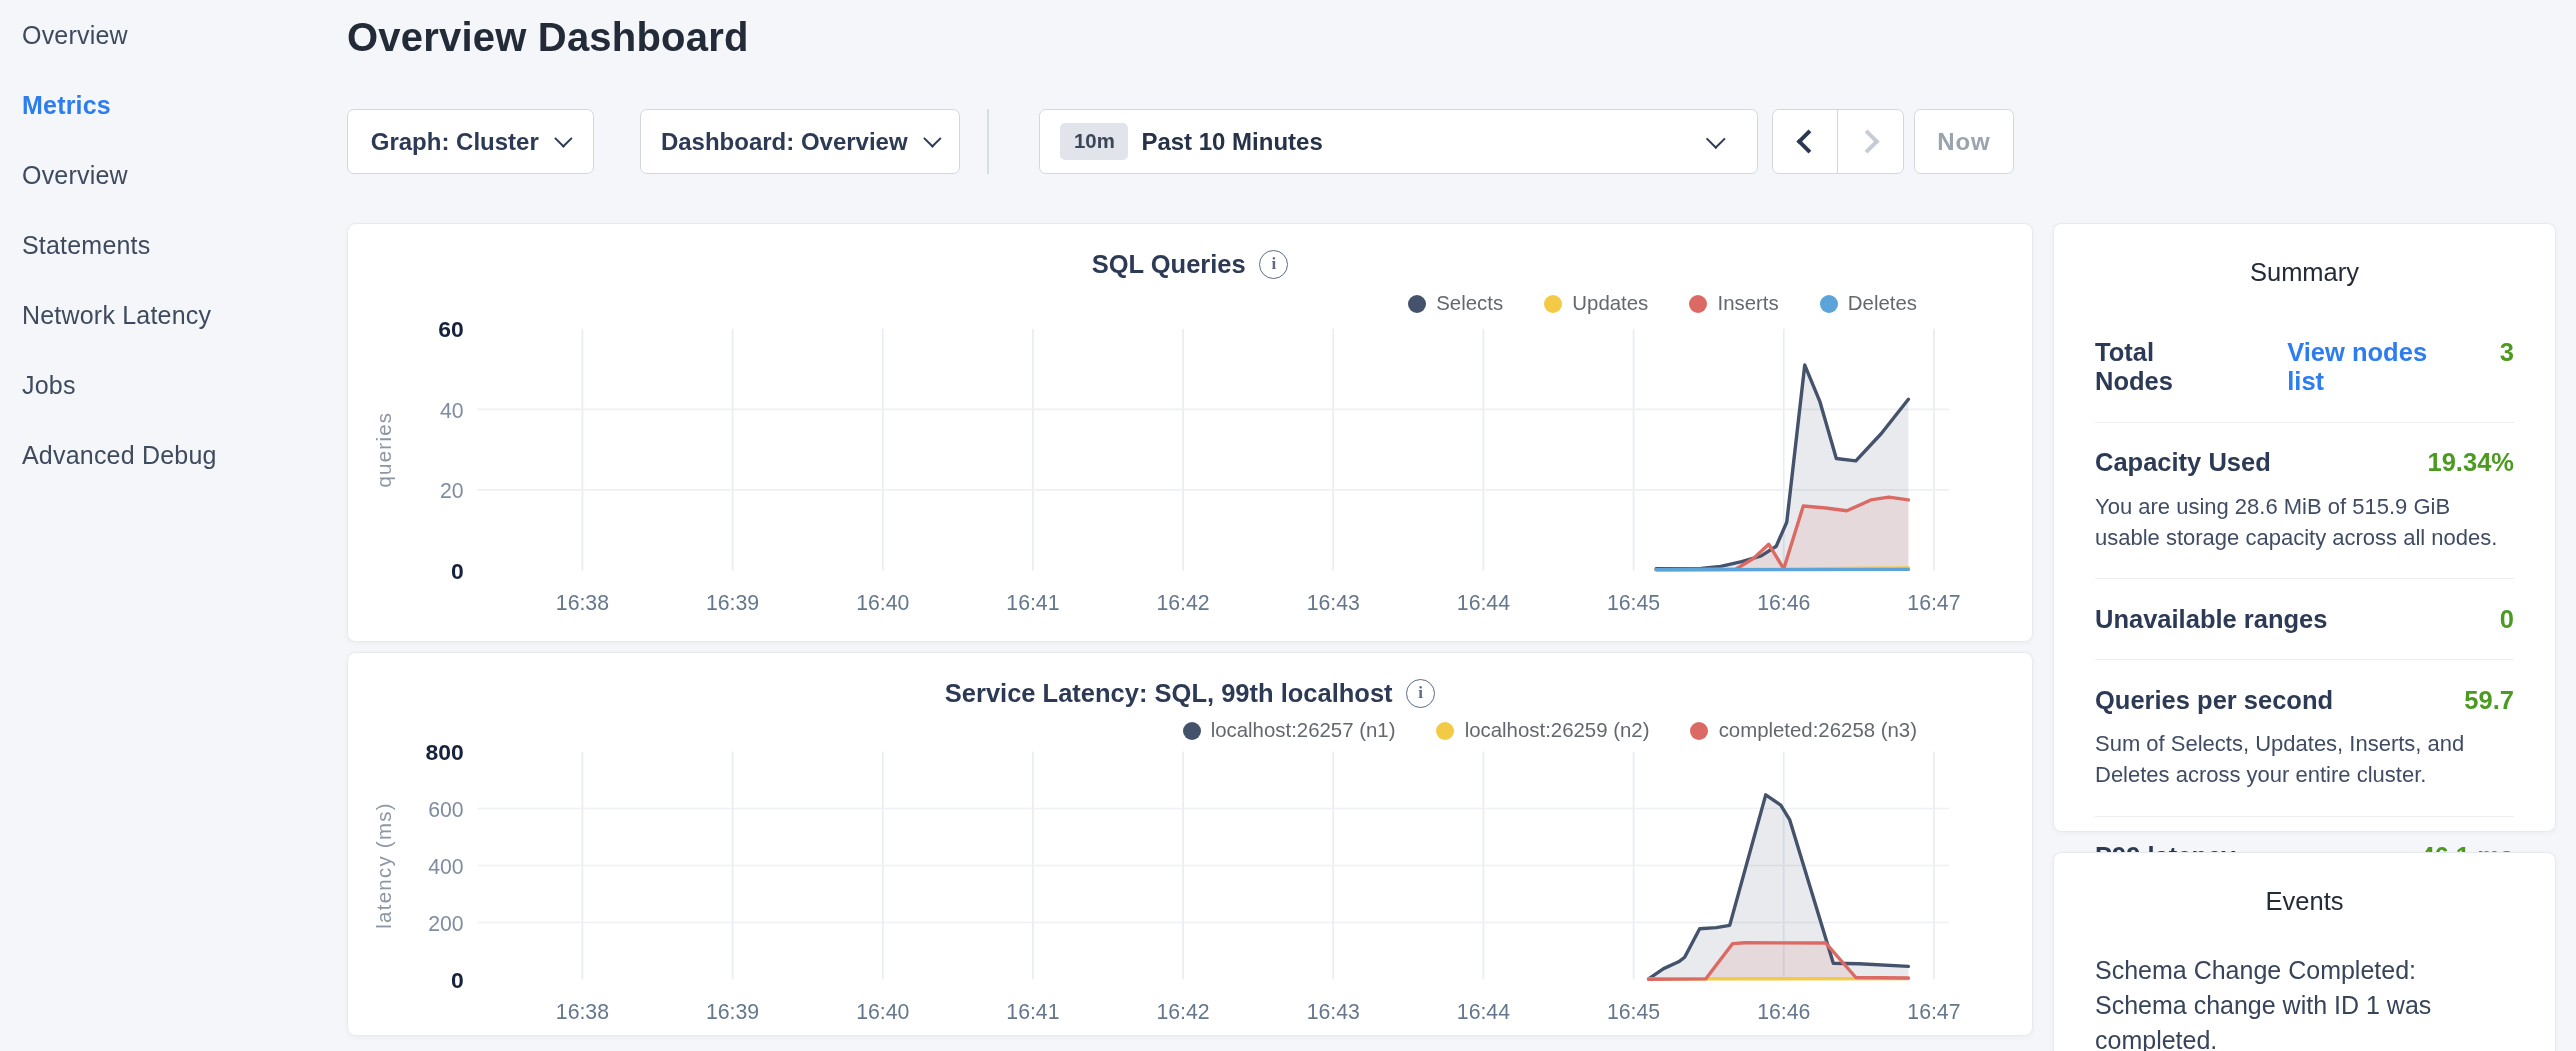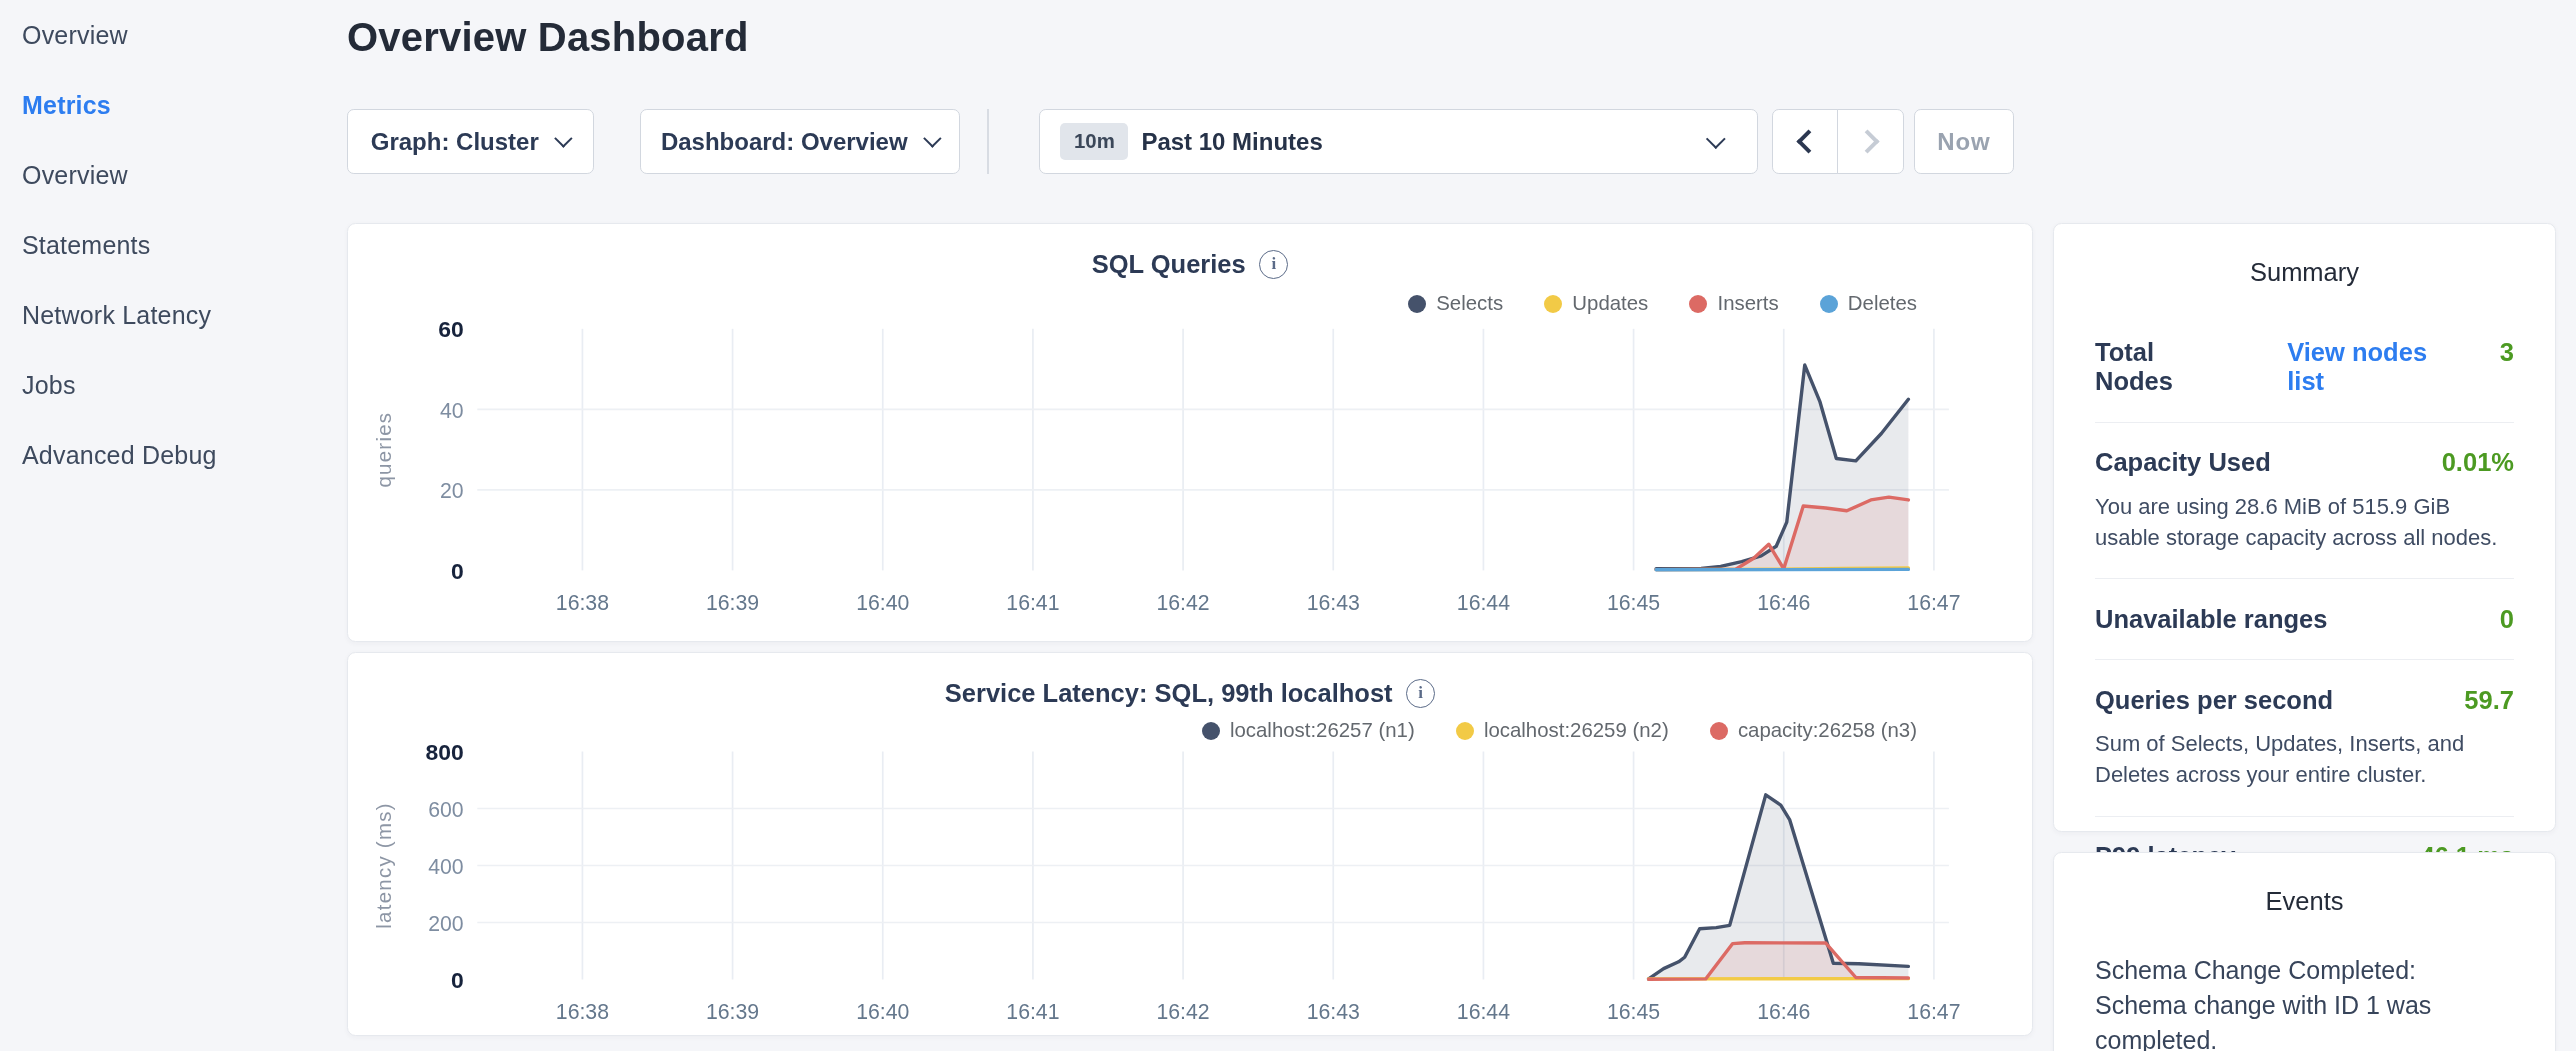--- a/index.html
+++ b/index.html
@@ -229,21 +229,21 @@
       <span class="legend-item">
         <span class="legend-dot" style="background: rgb(69, 82, 107);"></span>
         <span class="legend-label">localhost:26257 (n1)</span>
       </span>
       <span class="legend-item">
         <span class="legend-dot" style="background: rgb(242, 202, 70);"></span>
         <span class="legend-label">localhost:26259 (n2)</span>
       </span>
       <span class="legend-item">
         <span class="legend-dot" style="background: rgb(220, 106, 100);"></span>
-        <span class="legend-label">capacity:26258 (n3)</span>
+        <span class="legend-label">completed:26258 (n3)</span>
       </span>
     </div>
     <svg class="chart-svg" id="chart1" viewBox="0 0 1982 355">
         <line x1="275.571428571429" y1="10" x2="275.571428571429" y2="278" stroke="#e9edf3" stroke-width="2"></line>
         <text x="275.571428571429" y="324" text-anchor="middle" class="xlab">16:38</text>
         <line x1="452.1020408163269" y1="10" x2="452.1020408163269" y2="278" stroke="#e9edf3" stroke-width="2"></line>
         <text x="452.1020408163269" y="324" text-anchor="middle" class="xlab">16:39</text>
         <line x1="628.6326530612248" y1="10" x2="628.6326530612248" y2="278" stroke="#e9edf3" stroke-width="2"></line>
         <text x="628.6326530612248" y="324" text-anchor="middle" class="xlab">16:40</text>
         <line x1="805.1632653061226" y1="10" x2="805.1632653061226" y2="278" stroke="#e9edf3" stroke-width="2"></line>
@@ -283,21 +283,21 @@
       <div class="sum-row">
         <div class="sum-head">
           <span class="sum-label">Total Nodes</span>
           <span class="sum-link">View nodes list</span>
           <span class="sum-value">3</span>
         </div>
       </div>
       <div class="sum-row">
         <div class="sum-head">
           <span class="sum-label">Capacity Used</span>
-          <span class="sum-value">0.01%</span>
+          <span class="sum-value">19.34%</span>
         </div>
         <div class="sum-desc">You are using 28.6 MiB of 515.9 GiB usable storage capacity across all nodes.</div>
       </div>
       <div class="sum-row">
         <div class="sum-head">
           <span class="sum-label">Unavailable ranges</span>
           <span class="sum-value">0</span>
         </div>
       </div>
       <div class="sum-row">

